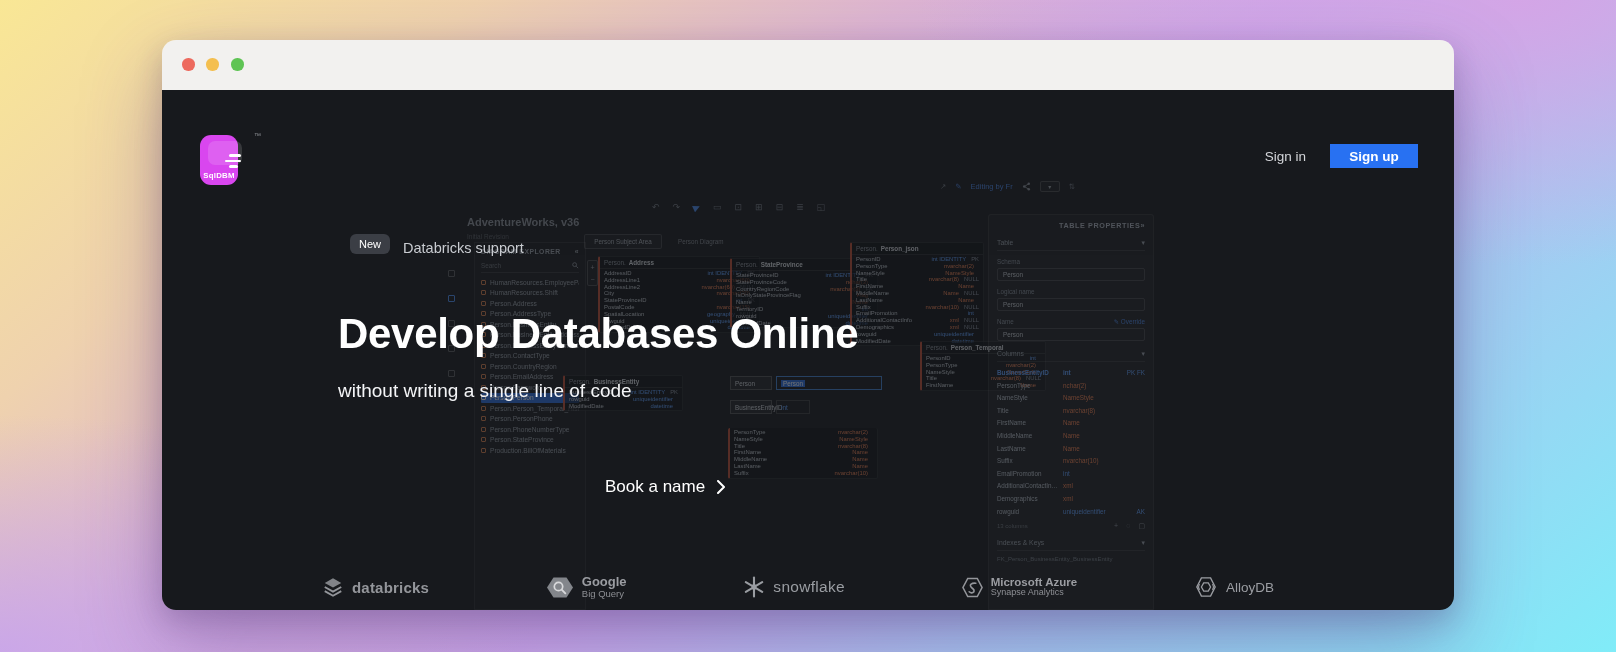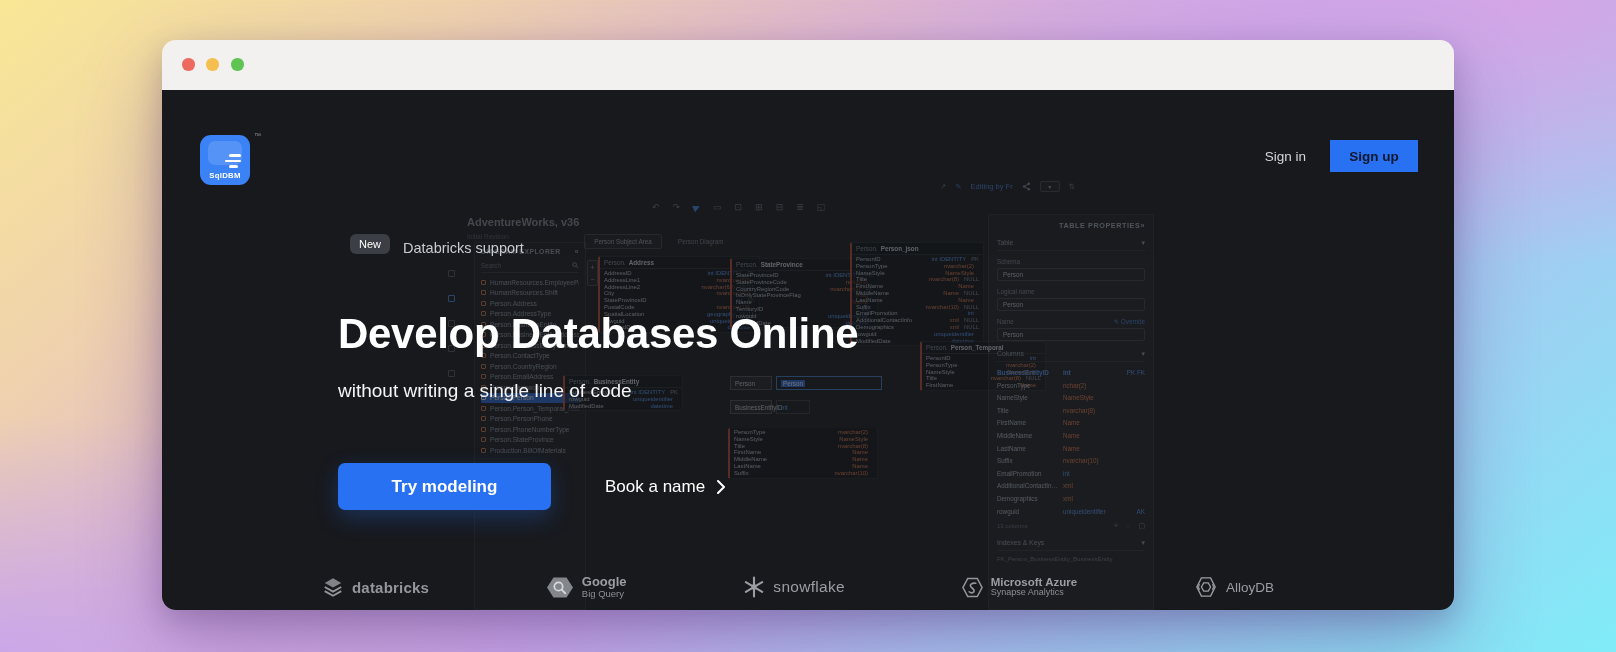--- a/index.html
+++ b/index.html
@@ -69,35 +69,35 @@
   .ap-cols li { display:grid; grid-template-columns:66px 1fr auto; height:12.6px; line-height:12.6px; font-size:6.3px; white-space:nowrap; overflow:hidden; }
   .ap-cols li .n { color:#b9c2cc; overflow:hidden; } .ap-cols li .t { color:#f08050; } .ap-cols li .k { color:#5ea0ff; }
   .ap-cols li.bt .t { color:#5ea0ff; }
   .ap-cols li.hl .n, .ap-cols li.hl .t { color:#5ea0ff; font-weight:700; }
   .ap-colfoot { display:flex; justify-content:space-between; align-items:center; margin-top:4px; color:#6f767e; font-size:6px; }
   .ap-colfoot .ic { display:flex; gap:8px; font-size:7px; color:#8b929b; }
   .ap-fk { margin-top:5px; color:#77808a; font-size:6px; white-space:nowrap; overflow:hidden; }
 
   
   .content { position:absolute; inset:0; z-index:2; }
-  .logo { position:absolute; left:38px; top:45px; width:50px; height:50px; background:#3b82f6; border-radius:11px; }
+  .logo { position:absolute; left:38px; top:45px; width:38px; height:50px; background:#d946ef; border-radius:11px; }
   .logo .glyphbox { position:absolute; left:8px; top:6px; width:34px; height:24px; background:rgba(255,255,255,.14); border-radius:7px; }
   .logo .l1,.logo .l2,.logo .l3 { position:absolute; height:2.6px; background:#fff; border-radius:2px; }
   .logo .l1 { left:21px; top:13px; width:12px; }
   .logo .l2 { left:17px; top:18.5px; width:16px; }
   .logo .l3 { left:21px; top:24px; width:9px; }
   .logo .lname { position:absolute; left:0; right:0; bottom:5px; text-align:center; color:#fff; font-size:7.8px; font-weight:700; letter-spacing:.3px; }
   .tm { position:absolute; left:92px; top:42px; color:#8d9095; font-size:7px; }
   .nav { position:absolute; left:123px; top:52px; display:flex; gap:38px; align-items:center; height:28px; }
   .nav-item { display:flex; align-items:center; gap:7px; color:#c3c6cb; font-size:13.5px; cursor:pointer; }
   .nav-item .nchev { display:none; }
   .nav-item.chev .nchev { display:inline-block; }
   .authbox { position:absolute; right:36px; top:50px; height:32px; display:flex; align-items:center; gap:24px; }
   .signin { color:#d4d6da; font-size:13.5px; cursor:pointer; }
-  .signup { width:88px; height:32px; background:#2871f2; border:none; border-radius:0; color:#0f172a; font-size:13.5px; font-weight:700; font-family:inherit; cursor:pointer; }
+  .signup { width:88px; height:24px; background:#2871f2; border:none; border-radius:0; color:#ffffff; font-size:13.5px; font-weight:700; font-family:inherit; cursor:pointer; }
   .badge-row { position:absolute; left:188px; top:142px; display:flex; align-items:center; gap:13px; }
   .badge { background:#3b3e45; color:#fff; font-size:11px; padding:4px 9px; border-radius:6px; }
   .badge-text { color:#c9ccd1; font-size:14.5px;margin-top:8px; }
   h1.hero-title { position:absolute; left:176px; top:220px; color:#fff; font-size:42px; font-weight:700; letter-spacing:-.3px; white-space:nowrap; }
   .hero-sub { position:absolute; left:176px; top:290px; color:#f4f5f7; font-size:19px; }
   .cta-primary { position:absolute; left:176px; top:373px; width:213px; height:47px; background:#2871f2; border:none; border-radius:7px; color:#fff; font-size:17px; font-weight:700; font-family:inherit; cursor:pointer; box-shadow:0 8px 22px rgba(40,113,242,.28); }
   .cta-secondary { position:absolute; left:443px; top:373px; height:47px; display:flex; align-items:center; gap:12px; color:#fff; font-size:17px; cursor:pointer; }
   .partners { position:absolute; left:160px; right:180px; top:476px; height:42px; display:flex; justify-content:space-between; align-items:center; }
   .partner { display:flex; align-items:center; gap:8px; color:#94969b; position:relative; }
   .partner .two { display:flex; flex-direction:column; line-height:1.1; }
@@ -672,21 +672,20 @@
         </div>
 
         <div class="badge-row">
           <span class="badge">New</span>
           <span class="badge-text">Databricks support</span>
         </div>
 
         <h1 class="hero-title">Develop Databases Online</h1>
         <p class="hero-sub">without writing a single line of code</p>
 
-        <button class="cta-primary">Try modeling</button>
         <div class="cta-secondary">
           <span>Book a name</span>
           <svg width="8" height="14" viewBox="0 0 8 14">
             <path d="M1 1 L7 7 L1 13" fill="none" stroke="#ffffff" stroke-width="2" stroke-linecap="round" stroke-linejoin="round"></path>
           </svg>
         </div>
 
         <div class="partners">
           <div class="partner p-databricks">
             <svg width="22" height="22" viewBox="0 0 24 24" style="color:#94969b">

